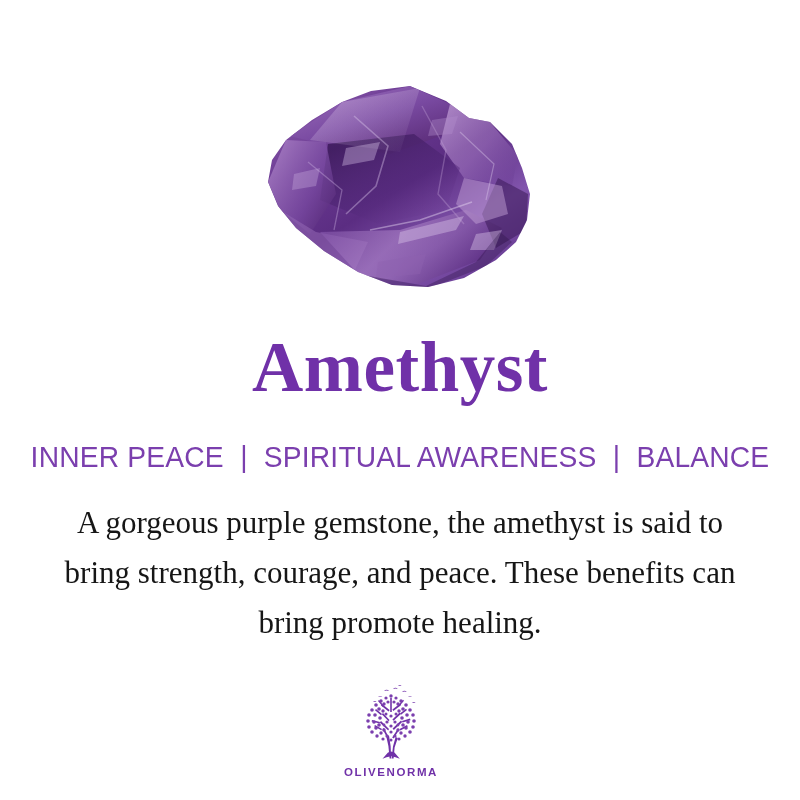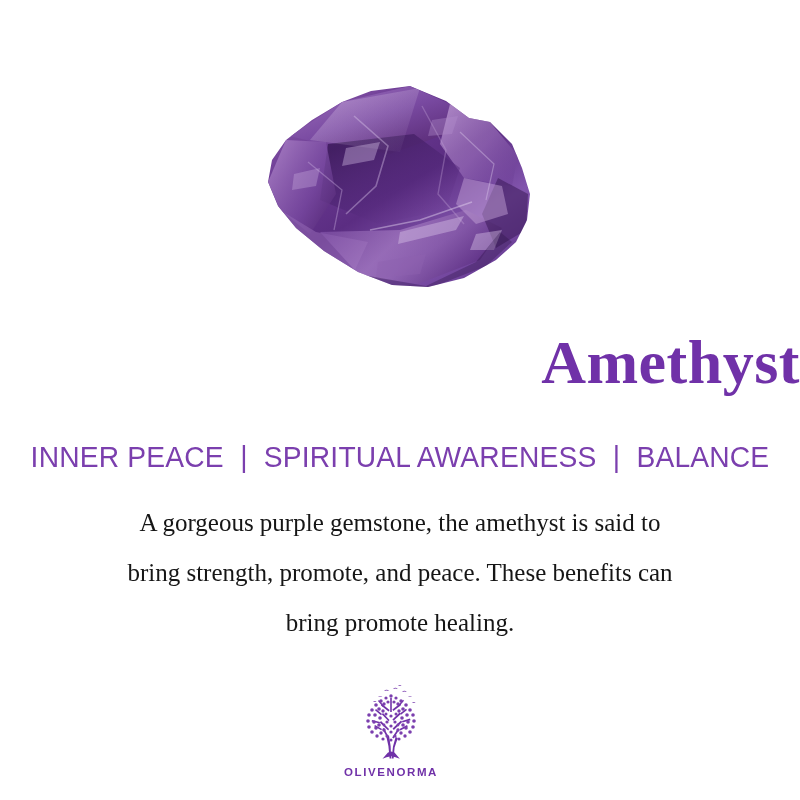--- a/index.html
+++ b/index.html
@@ -44,23 +44,23 @@
     width: 300px;
     height: 210px;
   }
 
   
   .title {
     position: absolute;
     left: 0;
     top: 330px;
     width: 800px;
-    text-align: right;
+    text-align: center;
     font-family: "Liberation Serif", serif;
-    font-size: 62px;
+    font-size: 71px;
     font-weight: 700;
     line-height: 1.05;
     letter-spacing: 0.5px;
     color: #7031A8;
     white-space: nowrap;
   }
 
   
   .keywords {
     position: absolute;
@@ -87,21 +87,21 @@
   }
 
   
   .desc {
     position: absolute;
     left: 50px;
     top: 498px;
     width: 700px;
     text-align: center;
     font-family: "Liberation Serif", serif;
-    font-size: 25px;
+    font-size: 31px;
     line-height: 50px;
     color: #161616;
   }
   .desc .line {
     display: block;
     white-space: nowrap;
   }
 
   
   .logo {
@@ -225,21 +225,21 @@
   <div class="keywords">
     <span class="kw">INNER PEACE</span>
     <span class="sep">|</span>
     <span class="kw">SPIRITUAL AWARENESS</span>
     <span class="sep">|</span>
     <span class="kw">BALANCE</span>
   </div>
 
   <div class="desc">
     <span class="line">A gorgeous purple gemstone, the amethyst is said to</span>
-    <span class="line">bring strength, promote, and peace. These benefits can</span>
+    <span class="line">bring strength, courage, and peace. These benefits can</span>
     <span class="line">bring promote healing.</span>
   </div>
 
   <div class="logo">
     <svg class="tree-svg" viewBox="0 0 86 80">
       <g fill="#7031A8">
 
         <path d="M41.6,74.6 L40.4,62 L38.2,52 L41.0,51.6 L42.6,62 L43.2,74.6 Z"></path>
         <path d="M43.6,74.6 L45.0,62.5 L47.6,53 L49.8,54 L46.6,63.5 L45.6,74.6 Z"></path>
         <path d="M34.5,74.8 L40.0,68.5 L43.0,67.5 L46.5,68.5 L51.8,74.8

